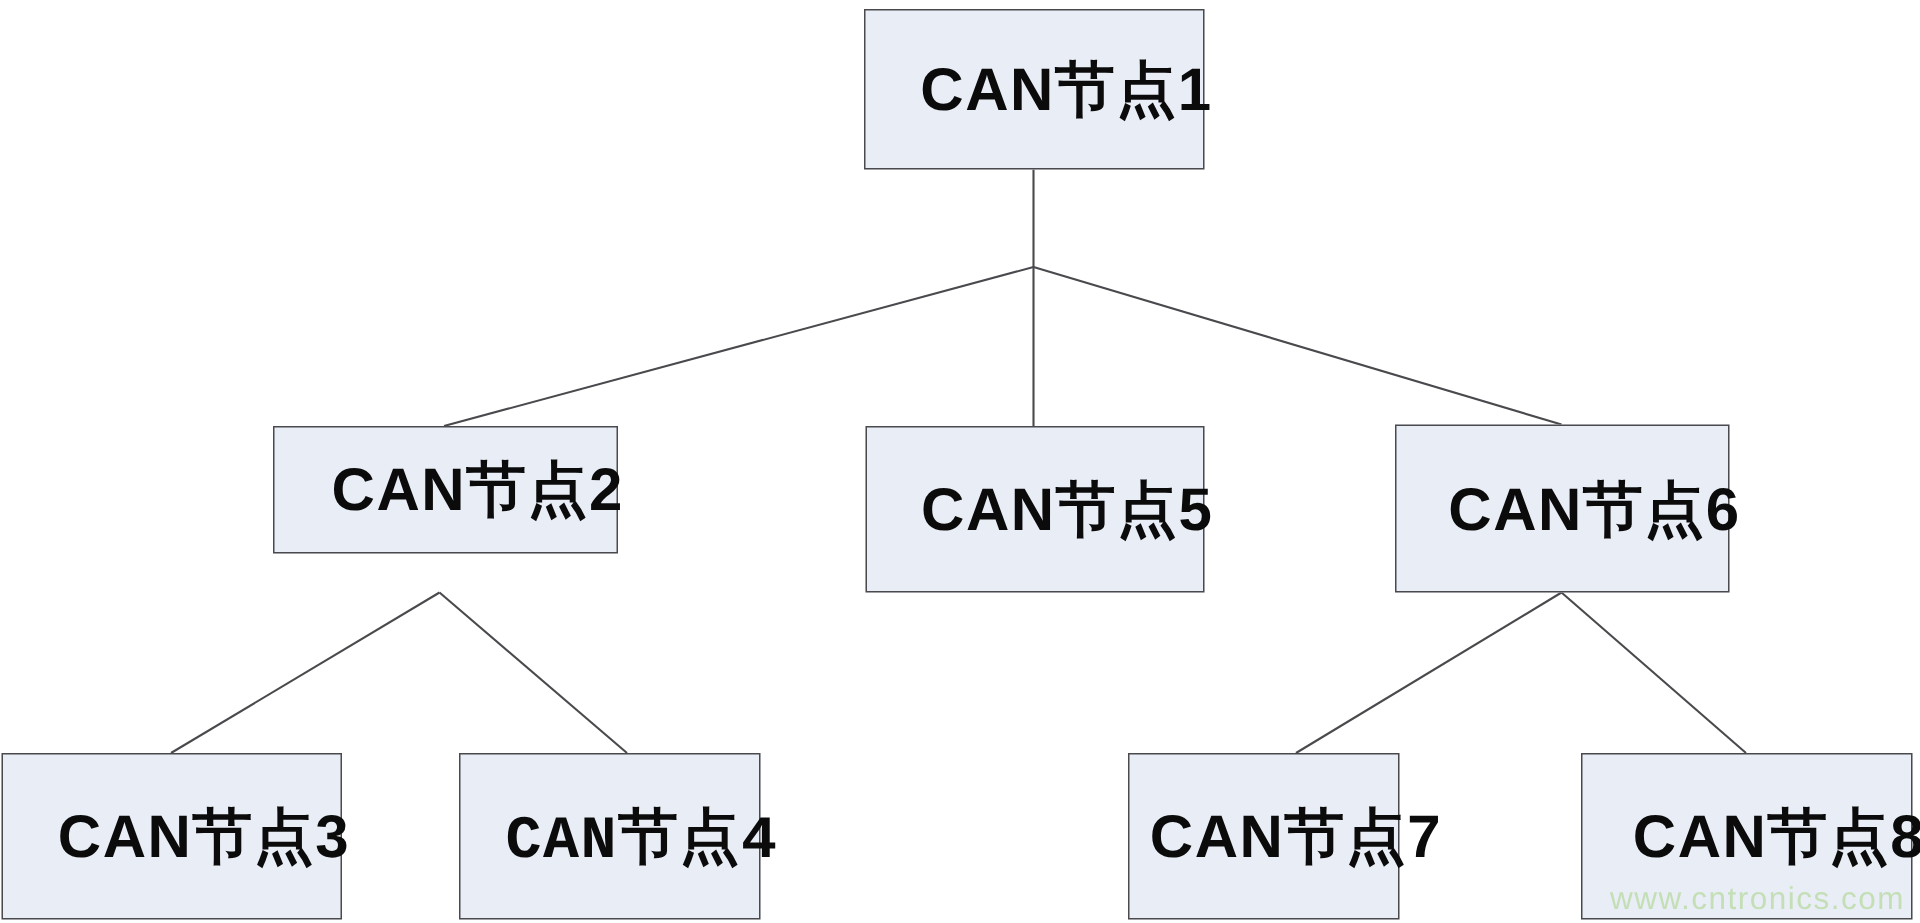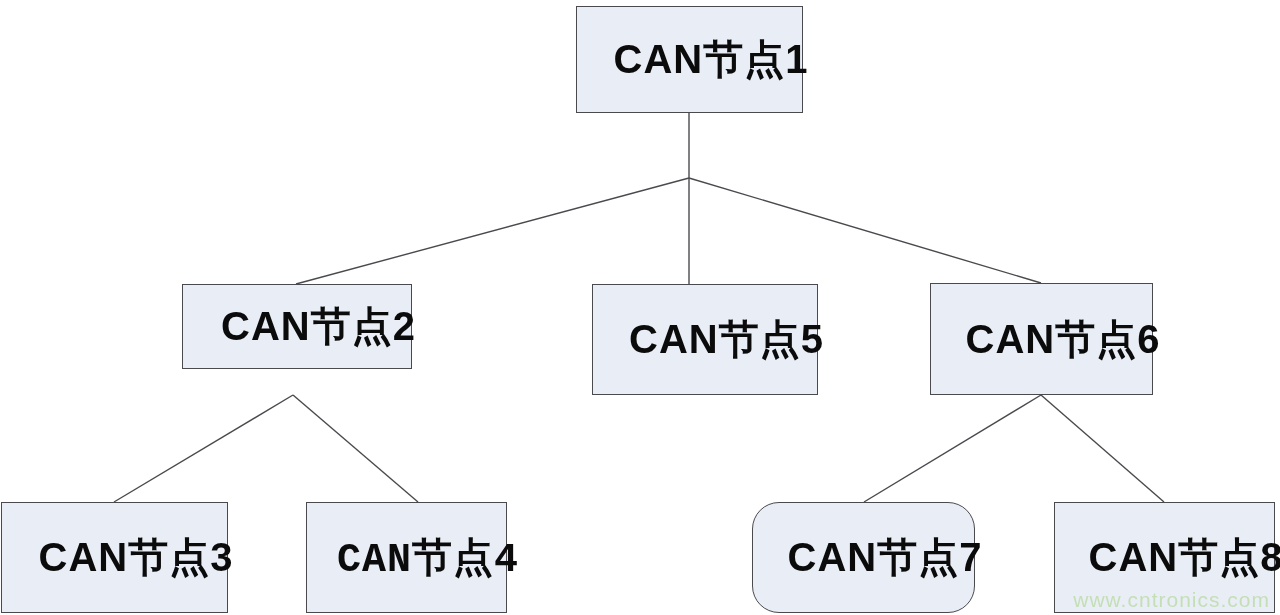--- a/index.html
+++ b/index.html
@@ -39,25 +39,25 @@
     justify-content: center;
     font-weight: bold;
     font-size: 40px;
     letter-spacing: 1px;
     color: #0b0b0b;
     white-space: nowrap;
     padding-left: 43px;
   }
   .node-1 { left: 576px; top:   6px; width: 227px; height: 107px; }
   .node-2 { left: 182px; top: 284px; width: 230px; height: 85px; }
-  .node-5 { left: 577px; top: 284px; width: 226px; height: 111px; margin-left: 15px; }
+  .node-5 { left: 577px; top: 284px; width: 226px; height: 111px; }
   .node-6 { left: 930px; top: 283px; width: 223px; height: 112px; text-align: center; }
   .node-3 { left:   1px; top: 502px; width: 227px; height: 111px; }
   .node-4 { left: 306px; top: 502px; width: 201px; height: 111px; font-family: Liberation Mono, monospace; }
-  .node-7 { left: 752px; top: 502px; width: 223px; height: 111px; border-radius: 27px; }
+  .node-7 { left: 752px; top: 502px; width: 181px; height: 111px; }
   .node-8 { left: 1054px; top: 502px; width: 221px; height: 111px; }
   .watermark {
     position: absolute;
     right: 10px;
     bottom: 3px;
     font-size: 21px;
     font-weight: normal;
     letter-spacing: 1px;
     color: #c4dfb6;
     margin-left: 48px;

